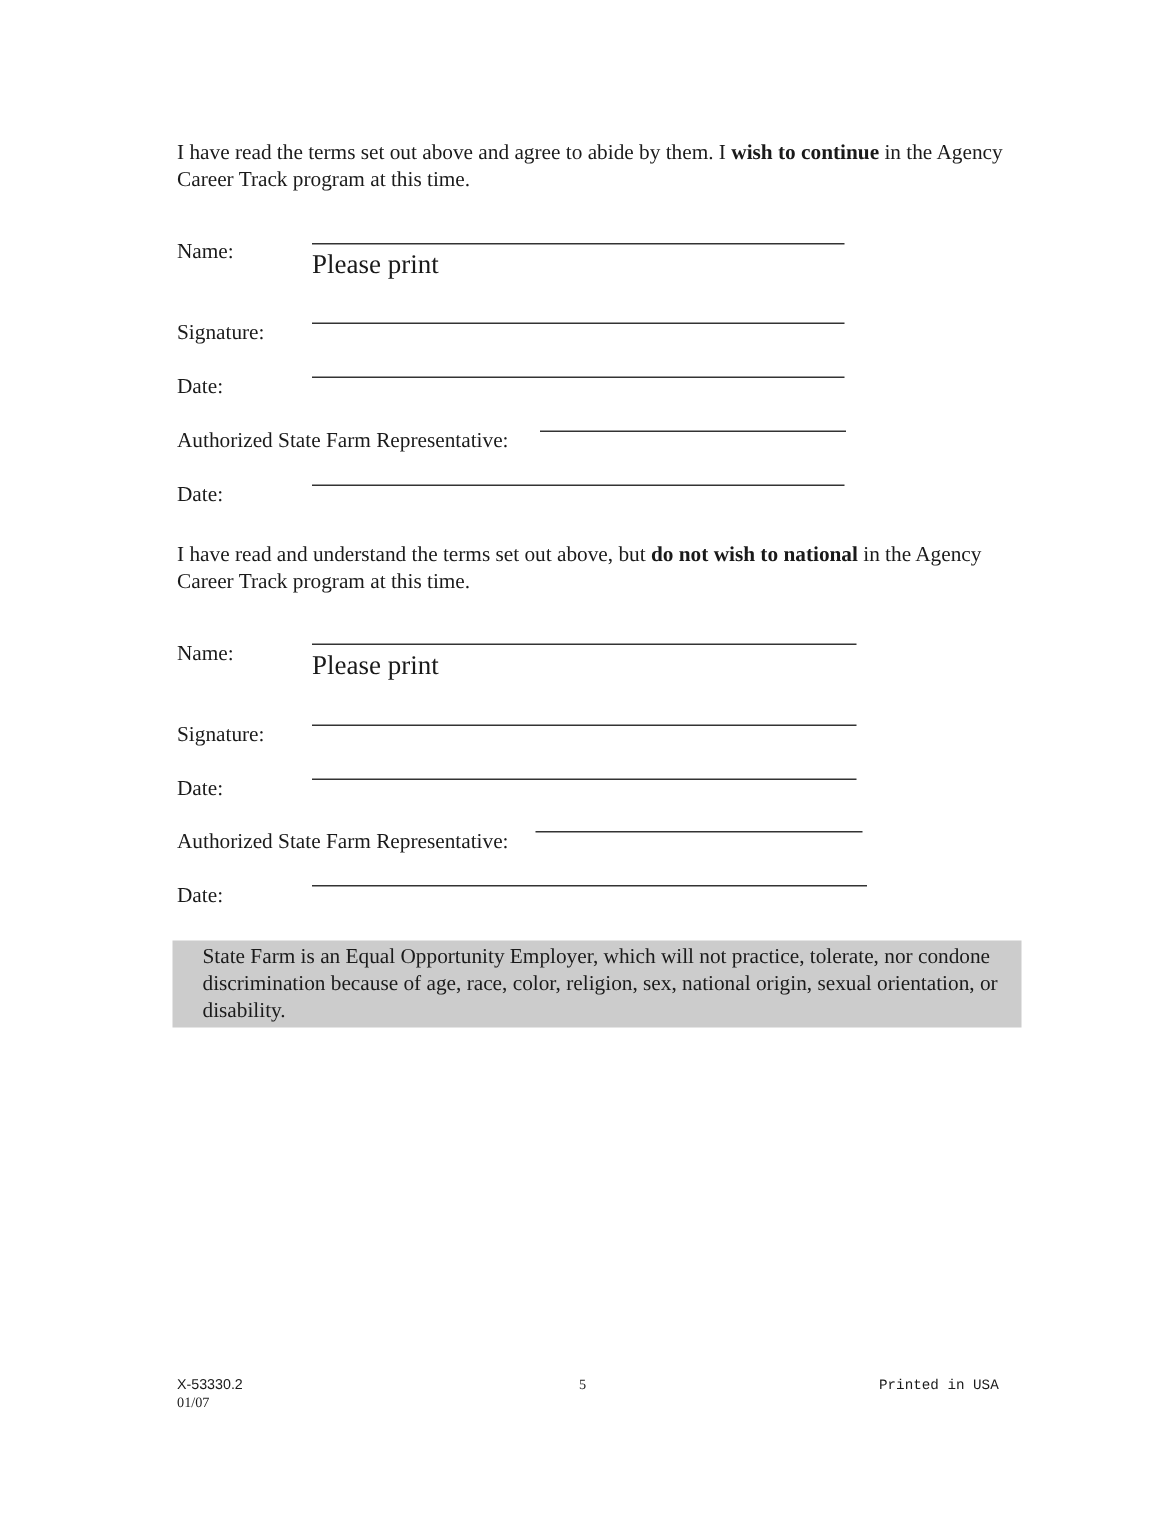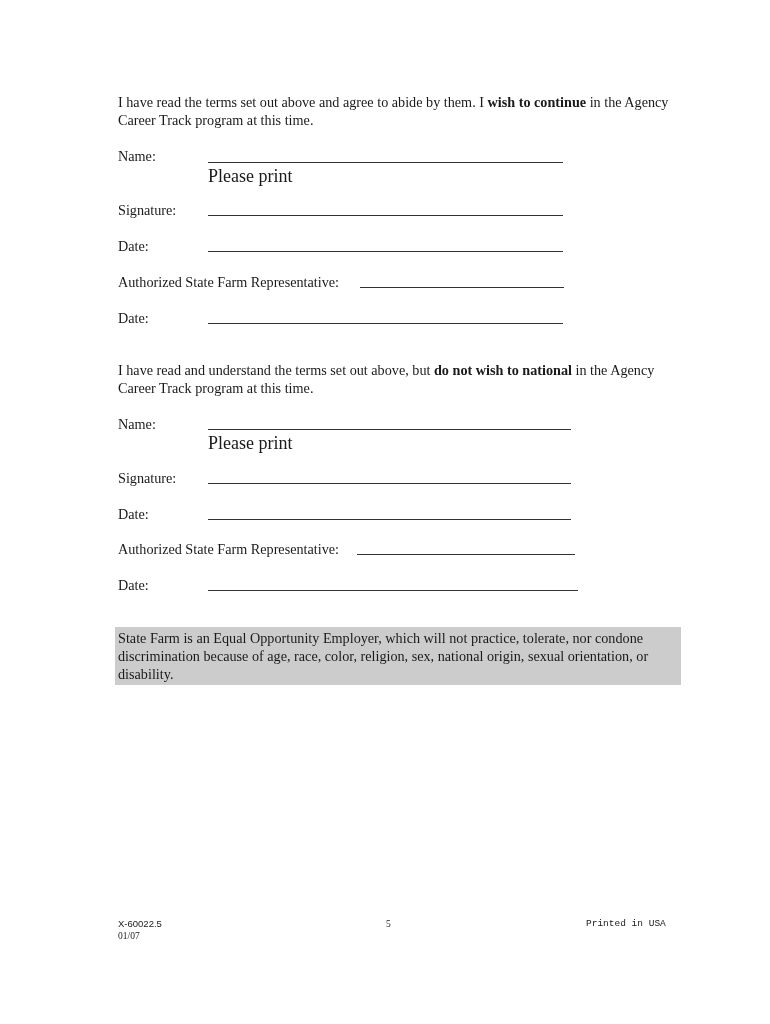--- a/index.html
+++ b/index.html
@@ -8,26 +8,26 @@
       font-family: "Liberation Serif", "DejaVu Serif", serif;
       color: #1a1a1a;
     }
     .page { position: absolute; left: 0; top: 0; width: 770px; height: 896px; }
     .para {
       position: absolute; left: 118px; width: 560px;
       font-size: 14.2px; line-height: 17.5px;
     }
     .para b { font-weight: bold; }
     .row { position: absolute; left: 118px; height: 18px; font-size: 14.2px; }
-    .lbl { position: absolute; left: 0; top: 0; white-space: nowrap; }
+    .lbl { position: absolute; left: 0; top: 12px; white-space: nowrap; }
     .line { position: absolute; height: 0; border-top: 1px solid #333; }
     .hint { position: absolute; left: 208px; font-size: 18px; }
     .eeo {
       position: absolute; left: 115px; top: 627px; width: 566px;
-      background: #cccccc; padding: 2px 3px 2px 3px; box-sizing: border-box;
+      background: #cccccc; padding: 2px 3px 2px 20px; box-sizing: border-box;
       font-size: 14.2px; line-height: 18px;
     }
     .foot { position: absolute; font-size: 9.5px; line-height: 12px; }
     .foot.sans { font-family: "Liberation Sans", "DejaVu Sans", sans-serif; }
   </style>
 </head>
 <body>
 
 <div class="page">
 
@@ -86,18 +86,18 @@
   </div>
   <div class="line" style="left:357px; top:554px; width:218px;"></div>
 
   <div class="row" style="top:577px;">
     <span class="lbl">Date:</span>
   </div>
   <div class="line" style="left:208px; top:590px; width:370px;"></div>
 
   <div class="eeo">State Farm is an Equal Opportunity Employer, which will not practice, tolerate, nor condone discrimination because of age, race, color, religion, sex, national origin, sexual orientation, or disability.</div>
 
-  <div class="foot sans" style="left:118px; top:918px;">X-60022.5</div>
+  <div class="foot sans" style="left:118px; top:918px;">X-53330.2</div>
   <div class="foot" style="left:118px; top:930px;">01/07</div>
   <div class="foot" style="left:386px; top:918px;">5</div>
   <div class="foot" style="left:586px; top:918px;font-family:Liberation Mono, monospace;">Printed in USA</div>
 
 </div>
 
 </body></html>

